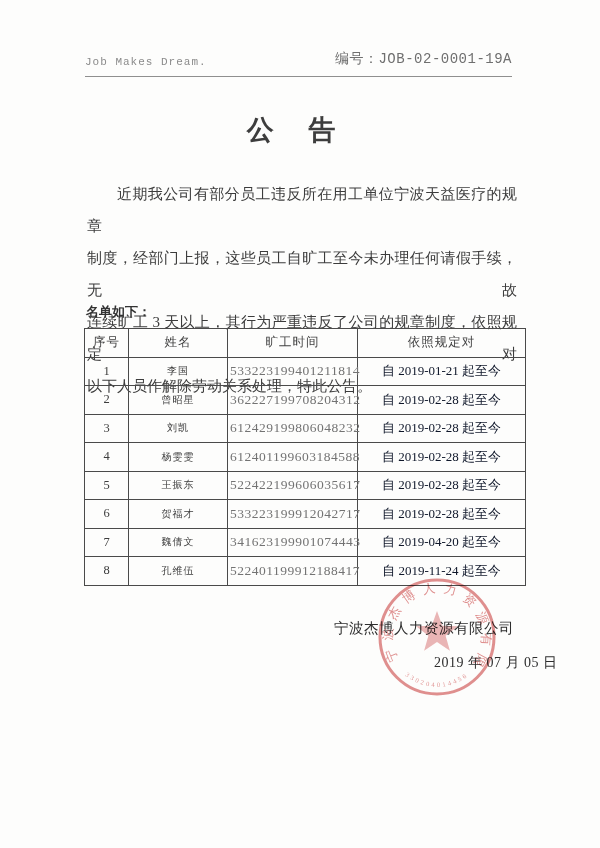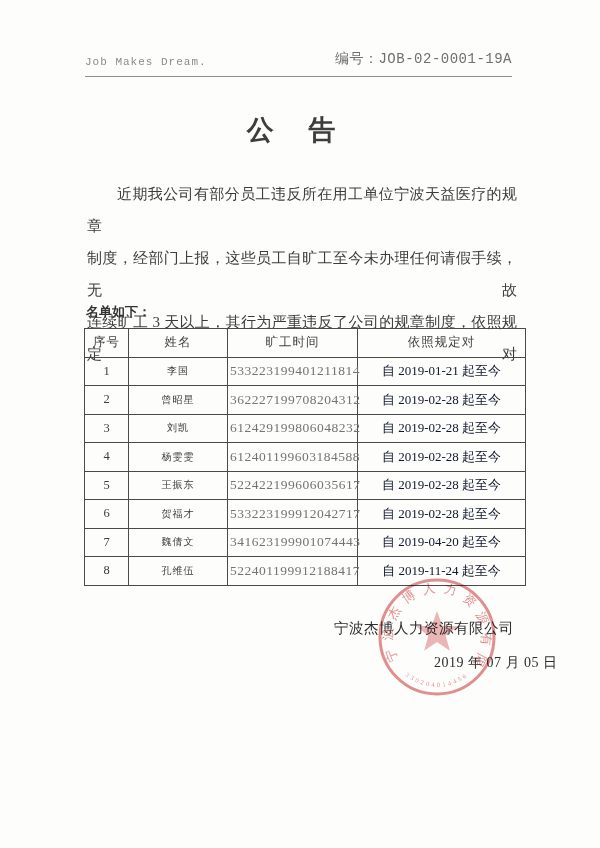--- a/index.html
+++ b/index.html
@@ -86,20 +86,21 @@
     <span class="slogan">Job Makes Dream.</span>
     <span class="doc-no">编号：JOB-02-0001-19A</span>
   </div>
 
   <div class="doc-title">公 告</div>
 
   <div class="paragraph">
     <div class="para-line first">近期我公司有部分员工违反所在用工单位宁波天益医疗的规章</div>
     <div class="para-line">制度，经部门上报，这些员工自旷工至今未办理任何请假手续，无故</div>
     <div class="para-line">连续旷工 3 天以上，其行为严重违反了公司的规章制度，依照规定对</div>
+    <div class="para-line last">以下人员作解除劳动关系处理，特此公告。</div>
   </div>
 
   <div class="list-label">名单如下：</div>
 
   <table class="roster">
     <colgroup>
         <col style="width:44px">
         <col style="width:99px">
         <col style="width:130px">
         <col style="width:168px">

